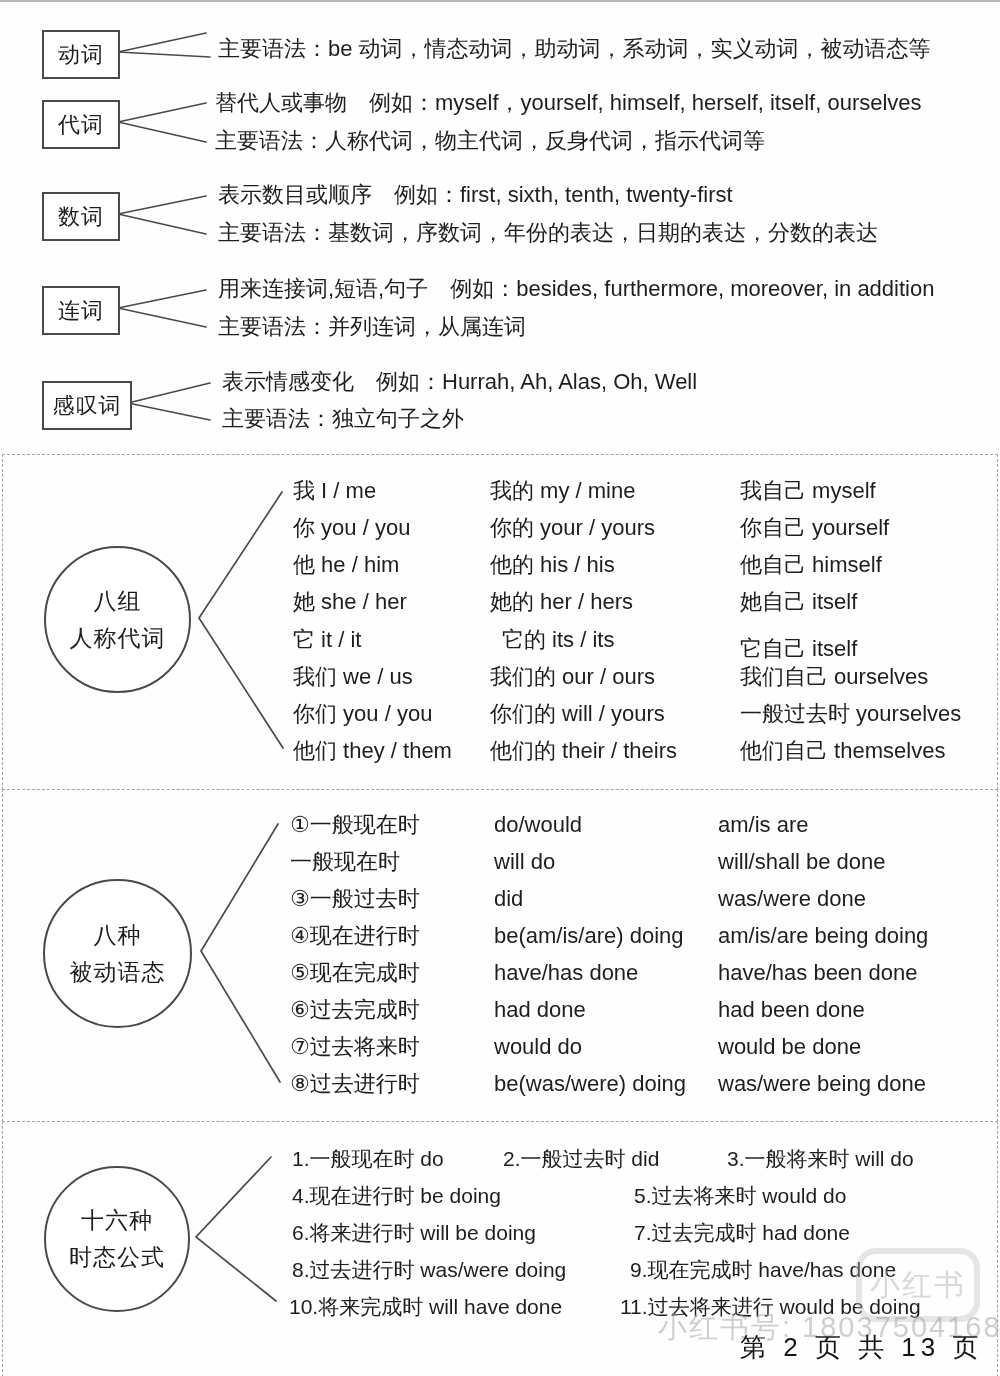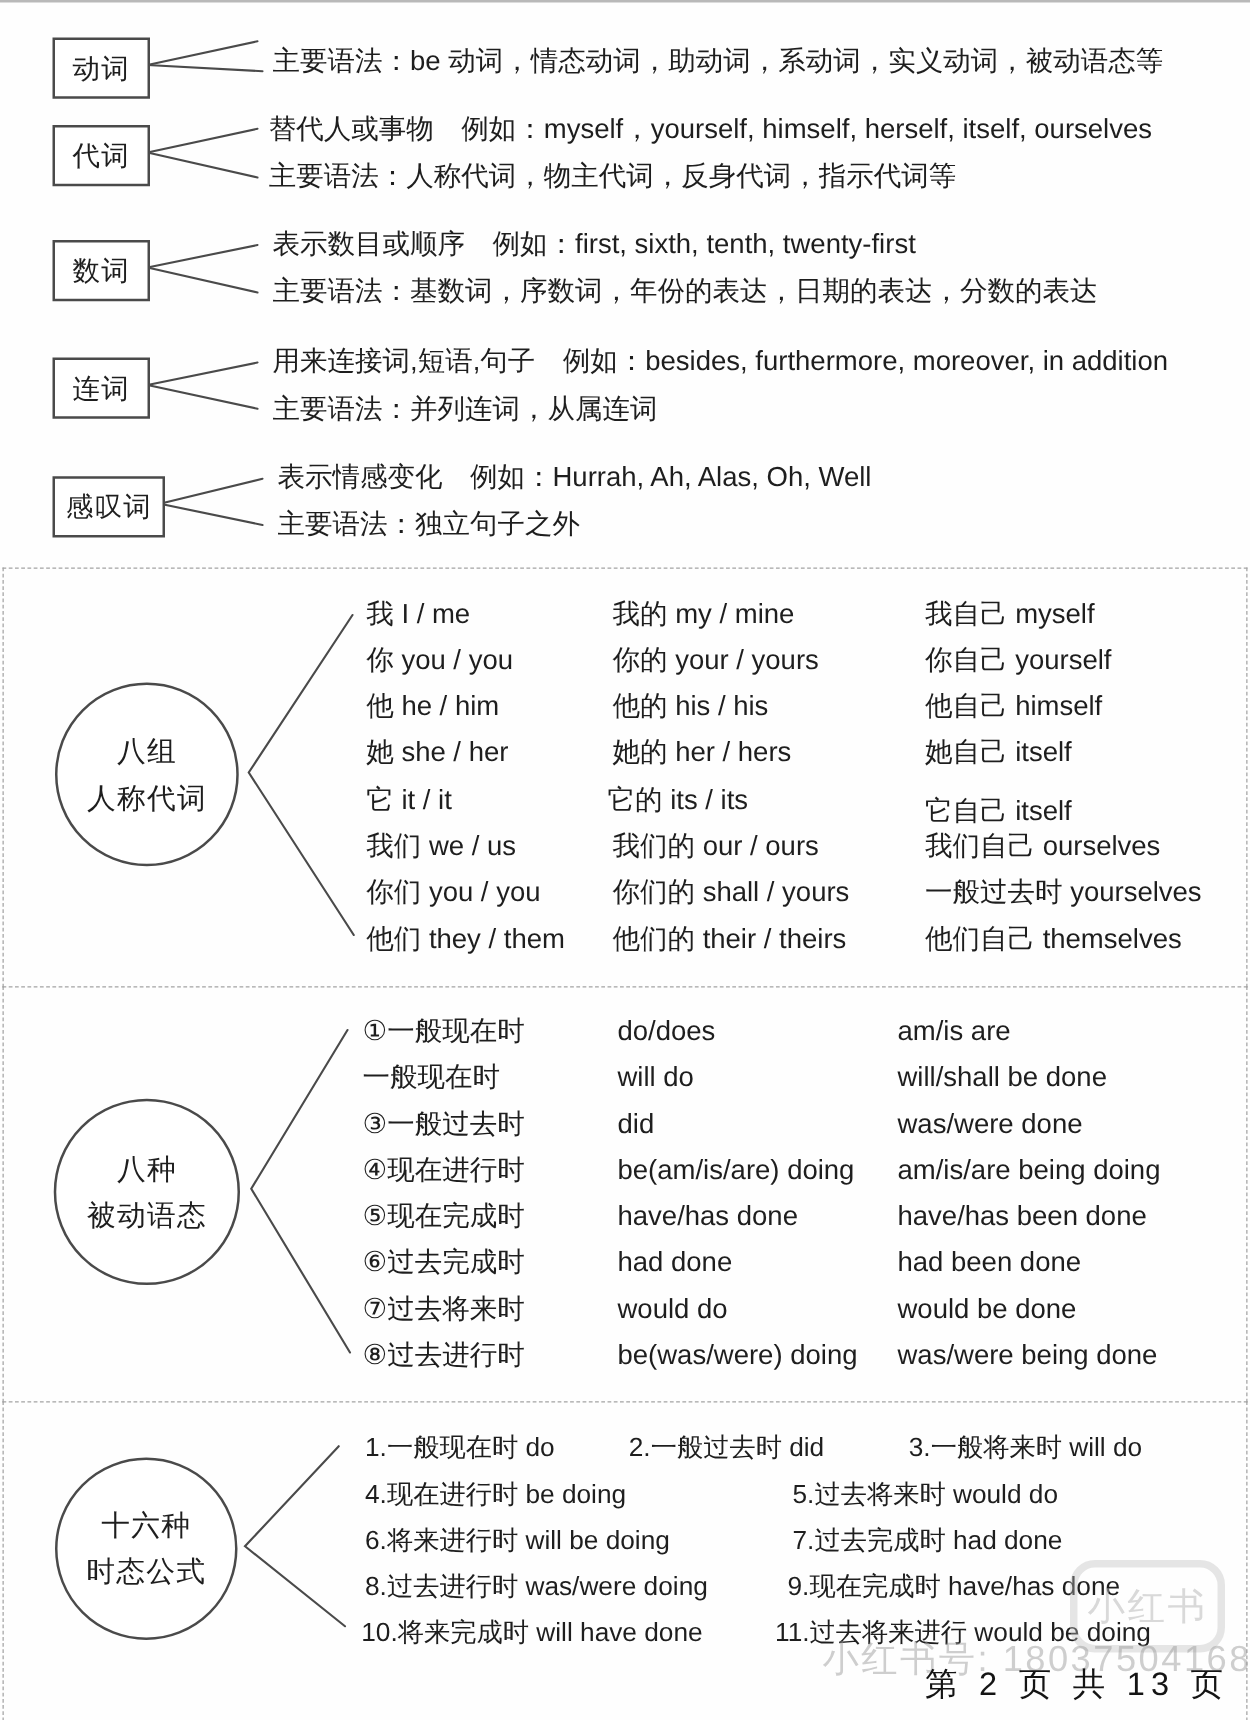--- a/index.html
+++ b/index.html
@@ -115,42 +115,42 @@
 
   <div class="t" style="left:293px;top:552px">他  he / him</div>
   <div class="t" style="left:490px;top:552px">他的  his / his</div>
   <div class="t" style="left:740px;top:552px">他自己  himself</div>
 
   <div class="t" style="left:293px;top:589px">她  she / her</div>
   <div class="t" style="left:490px;top:589px">她的  her / hers</div>
   <div class="t" style="left:740px;top:589px">她自己  itself</div>
 
   <div class="t" style="left:293px;top:627px">它  it / it</div>
-  <div class="t" style="left:486px;top:627px">它的  its / its</div>
+  <div class="t" style="left:502px;top:627px">它的  its / its</div>
   <div class="t" style="left:740px;top:636px">它自己  itself</div>
 
   <div class="t" style="left:293px;top:664px">我们  we / us</div>
   <div class="t" style="left:490px;top:664px">我们的  our / ours</div>
   <div class="t" style="left:740px;top:664px">我们自己  ourselves</div>
 
   <div class="t" style="left:293px;top:701px">你们  you / you</div>
-  <div class="t" style="left:490px;top:701px">你们的  shall / yours</div>
+  <div class="t" style="left:490px;top:701px">你们的  will / yours</div>
   <div class="t" style="left:740px;top:701px">一般过去时  yourselves</div>
 
   <div class="t" style="left:293px;top:738px">他们  they / them</div>
   <div class="t" style="left:490px;top:738px">他们的 their / theirs</div>
   <div class="t" style="left:740px;top:738px">他们自己 themselves</div>
 
   <div class="node-circle" style="left:43px;top:879px;width:145px;height:145px">
     <span>八种</span>
     <span>被动语态</span>
   </div>
 
   <div class="t" style="left:290px;top:812px">①一般现在时</div>
-  <div class="t" style="left:494px;top:812px">do/does</div>
+  <div class="t" style="left:494px;top:812px">do/would</div>
   <div class="t" style="left:718px;top:812px">am/is are</div>
 
   <div class="t" style="left:290px;top:849px">一般现在时</div>
   <div class="t" style="left:494px;top:849px">will do</div>
   <div class="t" style="left:718px;top:849px">will/shall be done</div>
 
   <div class="t" style="left:290px;top:886px">③一般过去时</div>
   <div class="t" style="left:494px;top:886px">did</div>
   <div class="t" style="left:718px;top:886px">was/were done</div>
 

